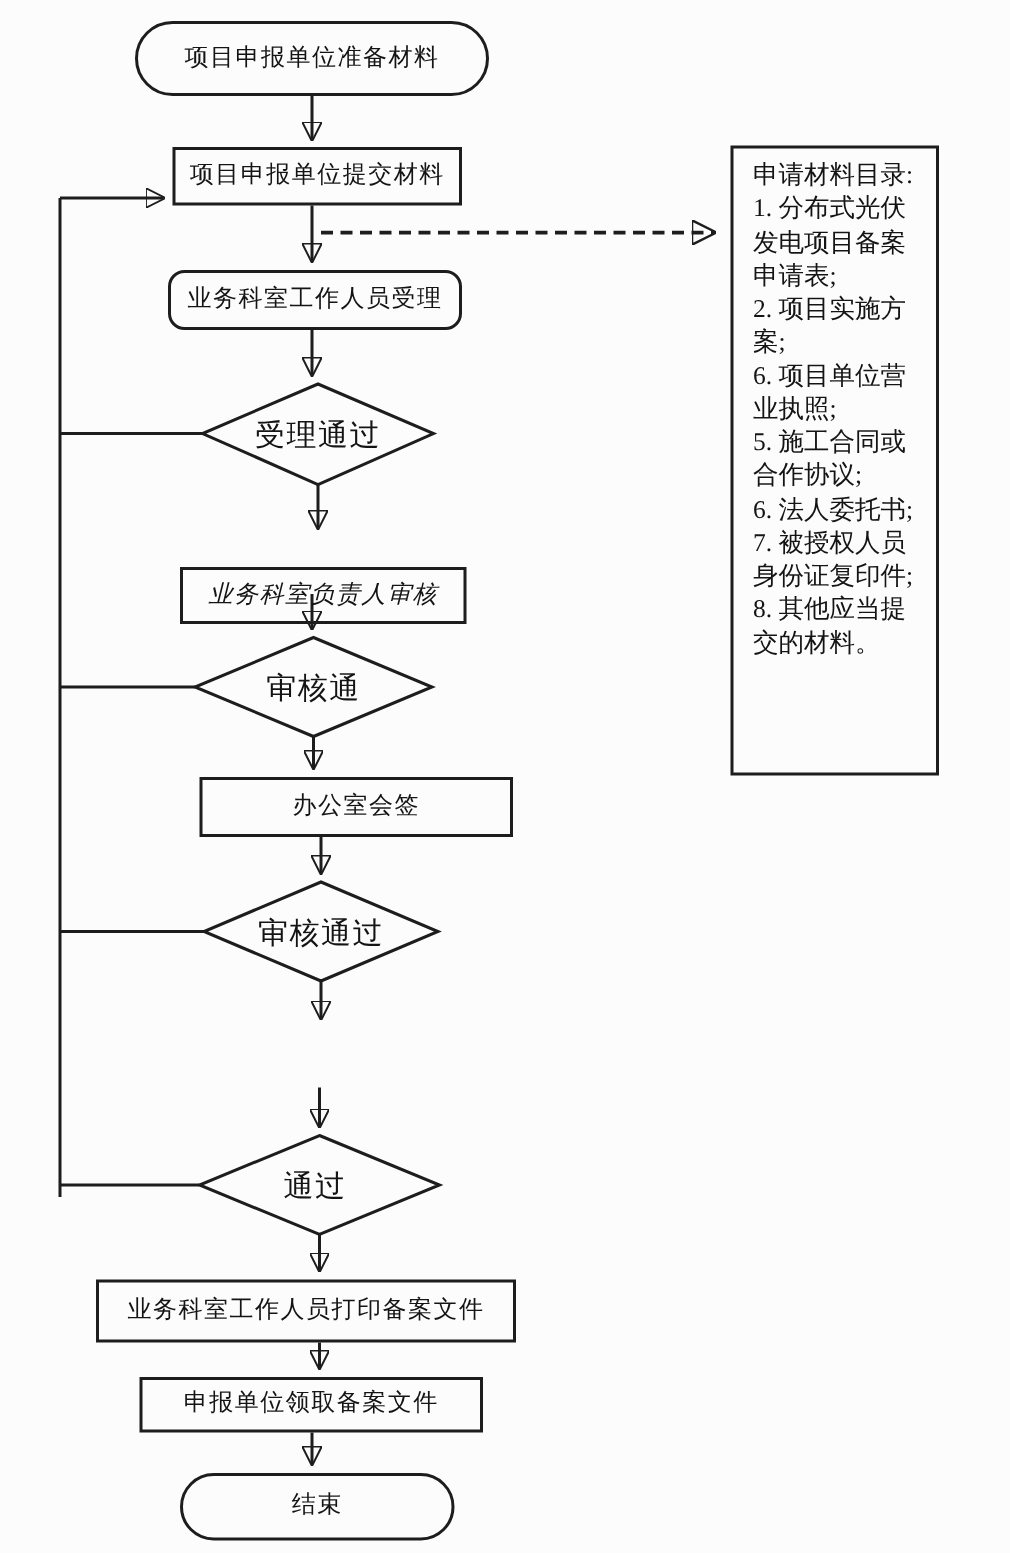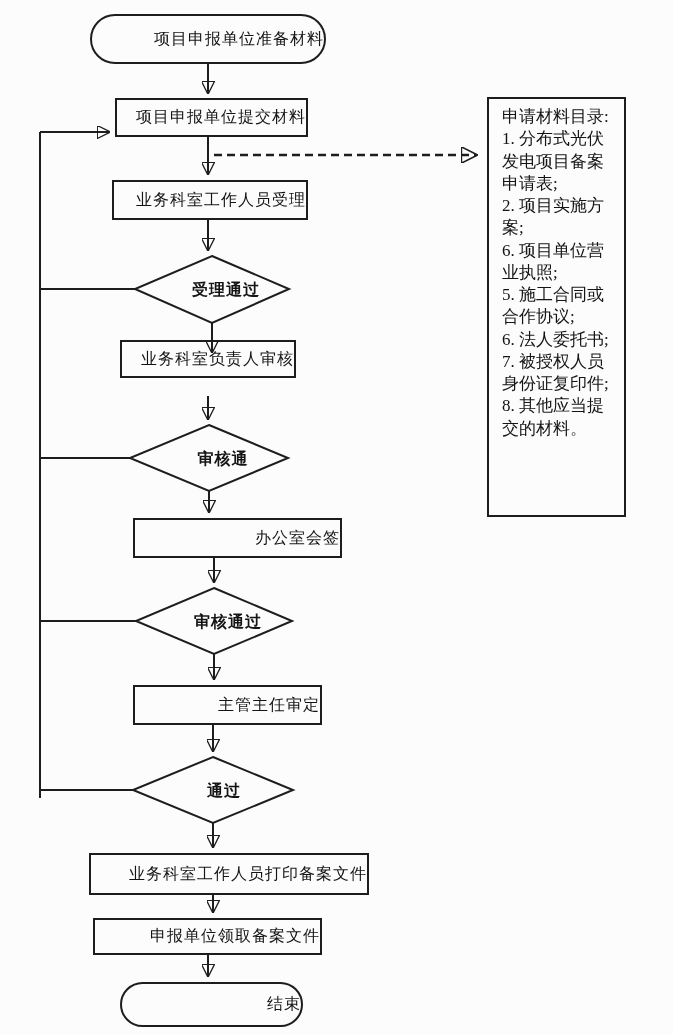--- a/index.html
+++ b/index.html
@@ -10,28 +10,28 @@
   html,body{margin:0;padding:0;background:var(--bg);}
   .canvas{
     position:relative;width:673px;height:1035px;background:var(--bg);
     font-family:"Liberation Serif","DejaVu Serif",serif;color:var(--text);
     overflow:hidden;
   }
   .wires{position:absolute;left:0;top:0;width:673px;height:1035px;}
   .wires path, .wires polygon{stroke:var(--line);fill:none;}
   .node{
     position:absolute;box-sizing:border-box;border:2px solid var(--line);
-    display:flex;align-items:center;justify-content:flex-end;text-align:center;
+    display:flex;align-items:center;justify-content:center;text-align:center;
     font-size:16px;font-weight:500;letter-spacing:1px;line-height:1.15;
     background:transparent;
   }
   .terminator{border-radius:30px;}
   .dia-label{
     position:absolute;transform:translate(-50%,-50%);white-space:nowrap;
-    font-size:16px;font-weight:700;letter-spacing:1px;margin-left:14px;
+    font-size:20px;font-weight:400;letter-spacing:1px;
   }
   .panel{
     position:absolute;left:487px;top:97px;width:139px;height:420px;
     box-sizing:border-box;border:2px solid var(--line);
     padding:7px 7px 6px 13px;font-size:17px;line-height:1.31;
     font-weight:400;
   }
   .panel .line{display:block;}
 </style>
 </head>
@@ -75,45 +75,42 @@
   </svg>
 
   <div class="node terminator" style="left:90px;top:14px;width:236px;height:50px;">
     <span>项目申报单位准备材料</span>
   </div>
 
   <div class="node" style="left:115px;top:98px;width:193px;height:39px;">
     <span>项目申报单位提交材料</span>
   </div>
 
-  <div class="node" style="left:112px;top:180px;width:196px;height:40px;">
+  <div class="node" style="left:112px;top:180px;width:196px;height:40px;border-radius:11px;">
     <span>业务科室工作人员受理</span>
   </div>
 
   <div class="dia-label" style="left:212px;top:290px;">受理通过</div>
 
-  <div class="node" style="left:120px;top:340px;width:176px;height:38px;">
+  <div class="node" style="left:120px;top:378px;width:191px;height:38px;font-style:italic;">
     <span>业务科室负责人审核</span>
   </div>
 
   <div class="dia-label" style="left:209px;top:459px;">审核通</div>
 
   <div class="node" style="left:133px;top:518px;width:209px;height:40px;">
     <span>办公室会签</span>
   </div>
 
   <div class="dia-label" style="left:214px;top:622px;">审核通过</div>
 
-  <div class="node" style="left:133px;top:685px;width:189px;height:40px;">
-    <span>主管主任审定</span>
-  </div>
 
   <div class="dia-label" style="left:210px;top:791px;">通过</div>
 
-  <div class="node" style="left:89px;top:853px;width:280px;height:42px;">
+  <div class="node" style="left:64px;top:853px;width:280px;height:42px;">
     <span>业务科室工作人员打印备案文件</span>
   </div>
 
   <div class="node terminator" style="left:120px;top:982px;width:183px;height:45px;">
     <span>结束</span>
   </div>
 
   <div class="node" style="left:93px;top:918px;width:229px;height:37px;">
     <span>申报单位领取备案文件</span>
   </div>

